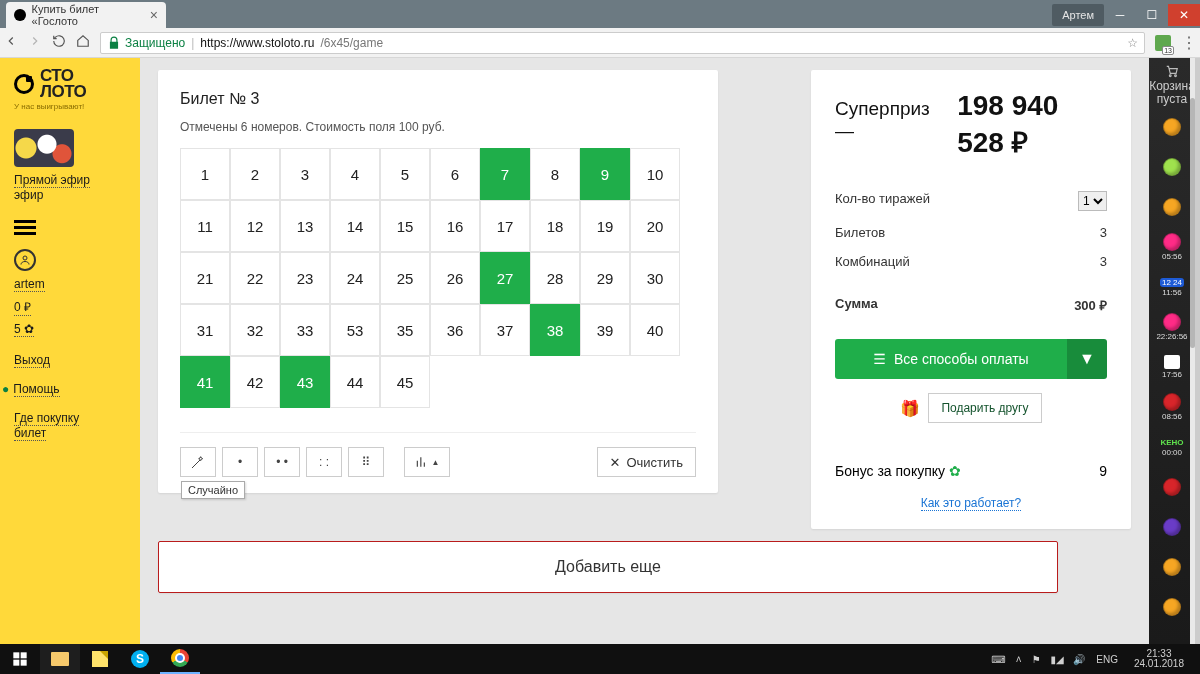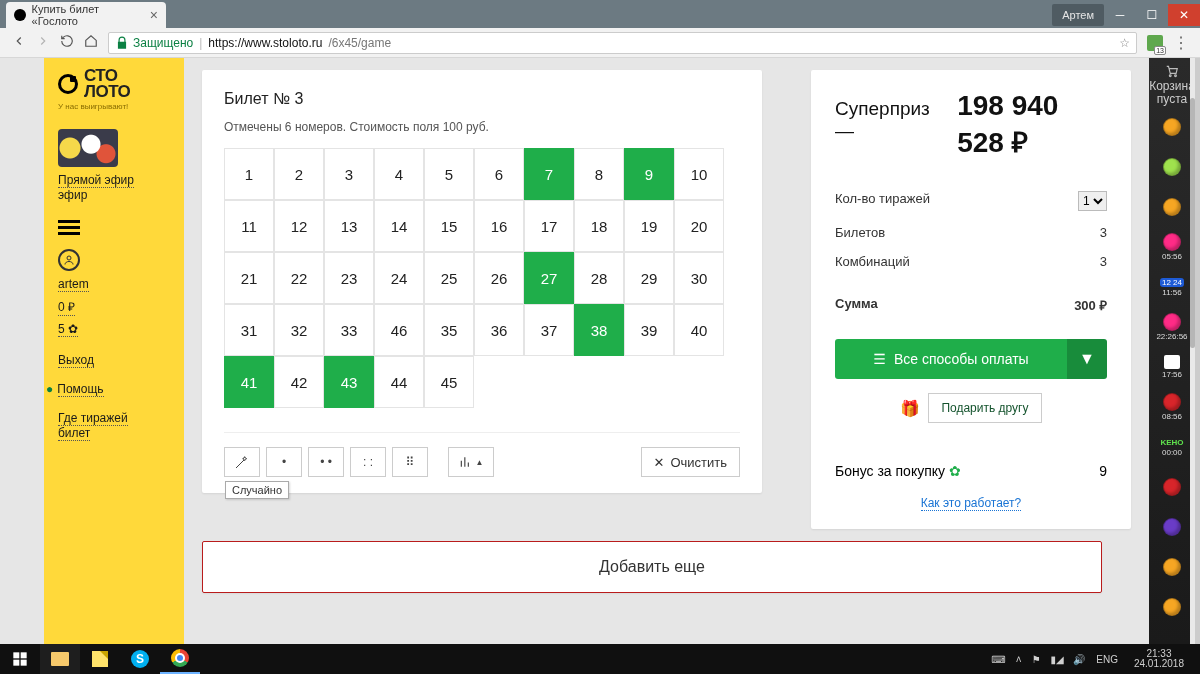--- a/index.html
+++ b/index.html
@@ -9,35 +9,35 @@
 #chrome-frame { position: absolute; top: 0; left: 0; width: 1200px; height: 674px; }
 #tab-strip { height: 28px; background: #6c7a82; display: flex; align-items: flex-end; }
 #tab { margin-left: 6px; height: 26px; width: 160px; background: #f2f2f2; border-radius: 4px 4px 0 0; display: flex; align-items: center; padding: 0 8px; font-size: 11px; color: #333; gap: 6px; }
 #tab .favicon { width: 12px; height: 12px; background: #000; border-radius: 50%; display: inline-block; }
 #tab .close { margin-left: auto; color: #666; font-size: 14px; line-height: 1; }
 #tab-strip .spacer { flex: 1; }
 #tab-strip .user-box { background: #4f5b62; height: 22px; margin-bottom: 2px; padding: 0 10px; color: #e5e5e5; font-size: 11px; display: flex; align-items: center; border-radius: 2px; }
 #tab-strip .win-btn { width: 32px; height: 22px; margin-bottom: 2px; color: #fff; display: flex; align-items: center; justify-content: center; font-size: 12px; }
 #tab-strip .win-close { background: #d0402e; }
 
-#addr-bar { height: 30px; background: #f2f2f2; border-bottom: 1px solid #d7d7d7; display: flex; align-items: center; padding: 0 12px; gap: 10px; font-size: 12px; color: #555; }
+#addr-bar { height: 30px; background: #f2f2f2; border-bottom: 1px solid #d7d7d7; display: flex; align-items: center; padding: 0 4px; gap: 10px; font-size: 12px; color: #555; }
 #addr-bar svg { width: 14px; height: 14px; }
 #url-box { flex: 1; height: 22px; border: 1px solid #ccc; border-radius: 2px; background: #fff; display: flex; align-items: center; padding: 0 6px; gap: 6px; font-size: 12px; color: #555; }
 #url-box .secure { color: #0b8043; display: flex; align-items: center; gap: 4px; }
 #url-box .host { color: #111; }
 #url-box .star { margin-left: auto; color: #888; }
 #addr-bar .ext { width: 16px; height: 16px; background: #5fa84e; border-radius: 2px; position: relative; }
 #addr-bar .ext::after { content: "13"; position: absolute; bottom: -4px; right: -3px; background: #fff; border: 1px solid #888; font-size: 7px; padding: 0 1px; border-radius: 2px; color: #333;}
 #addr-bar .ctx { font-size: 16px; color: #666; letter-spacing: -1px; }
 
 
 #viewport { position: absolute; top: 58px; left: 0; width: 1195px; height: 586px; background: #e6e6e6; overflow: hidden; }
 
 
-#lsb { width: 140px; height: 100%; background: #ffd93a; float: left; padding: 10px 14px; font-size: 12px; color: #222; margin-left: 44px; }
+#lsb { width: 140px; height: 100%; background: #ffd93a; float: left; padding: 10px 14px; font-size: 12px; color: #222; }
 #lsb .logo { display: flex; align-items: center; gap: 6px; font-weight: 900; font-size: 17px; line-height: 0.95; letter-spacing: -0.5px; }
 #lsb .logo .ball { width: 20px; height: 20px; border: 3px solid #000; border-radius: 50%; position: relative; }
 #lsb .logo .ball::before { content: ""; position: absolute; top: -1px; right: -1px; width: 6px; height: 6px; background: #000; border-radius: 1px; }
 #lsb .tagline { font-size: 8px; color: #8a6d00; margin-top: 2px; }
 #lsb .thumb { margin-top: 18px; width: 60px; height: 38px; border-radius: 4px; background:
   radial-gradient(circle at 20% 50%, #f5d84a 0 10px, transparent 11px),
   radial-gradient(circle at 55% 40%, #fff 0 9px, transparent 10px),
   radial-gradient(circle at 80% 65%, #e0543a 0 9px, transparent 10px),
   #3a3b4a; }
 #lsb a.sl { display: block; color: #1a1a1a; text-decoration: none; border-bottom: 1px dotted #555; width: fit-content; margin-top: 6px; }
@@ -187,21 +187,21 @@
           <svg viewBox="0 0 24 24" fill="none" stroke="#333" stroke-width="2">
             <circle cx="12" cy="8" r="4"></circle>
             <path d="M4 21c0-4 4-6 8-6s8 2 8 6"></path>
           </svg>
         </div>
       <a class="sl row" href="#">artem</a>
       <a class="sl row" href="#">0 ₽</a>
       <a class="sl row" href="#"><span>5</span> ✿</a>
       <a class="sl row" href="#" style="margin-top:16px;">Выход</a>
       <a class="sl row help" href="#" style="margin-top:14px;">Помощь</a>
-      <a class="sl row" href="#" style="margin-top:14px;">Где тиражей</a>
+      <a class="sl row" href="#" style="margin-top:14px;">Где покупку</a>
       <a class="sl" href="#" style="margin-top:0;">билет</a>
     </div>
 
     <div id="rsb">
         <div class="cart"><svg width="18" height="14" viewBox="0 0 24 24" fill="none" stroke="#bbb" stroke-width="2">
             <circle cx="9" cy="20" r="1.5"></circle>
             <circle cx="18" cy="20" r="1.5"></circle>
             <path d="M3 4h3l3 12h10l2-8H7"></path>
           </svg><div>Корзина</div><div>пуста</div></div>
         <div class="g">
@@ -282,21 +282,21 @@
             <div class="cell">24</div>
             <div class="cell">25</div>
             <div class="cell">26</div>
             <div class="cell sel">27</div>
             <div class="cell">28</div>
             <div class="cell">29</div>
             <div class="cell">30</div>
             <div class="cell">31</div>
             <div class="cell">32</div>
             <div class="cell">33</div>
-            <div class="cell">46</div>
+            <div class="cell">53</div>
             <div class="cell">35</div>
             <div class="cell">36</div>
             <div class="cell">37</div>
             <div class="cell sel">38</div>
             <div class="cell">39</div>
             <div class="cell">40</div>
             <div class="cell sel">41</div>
             <div class="cell">42</div>
             <div class="cell sel">43</div>
             <div class="cell">44</div>

